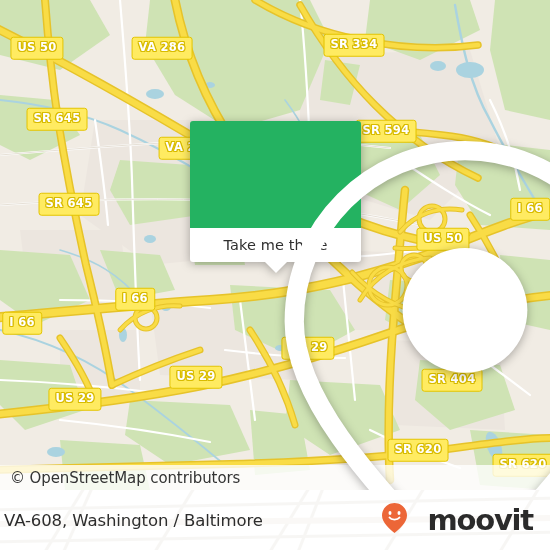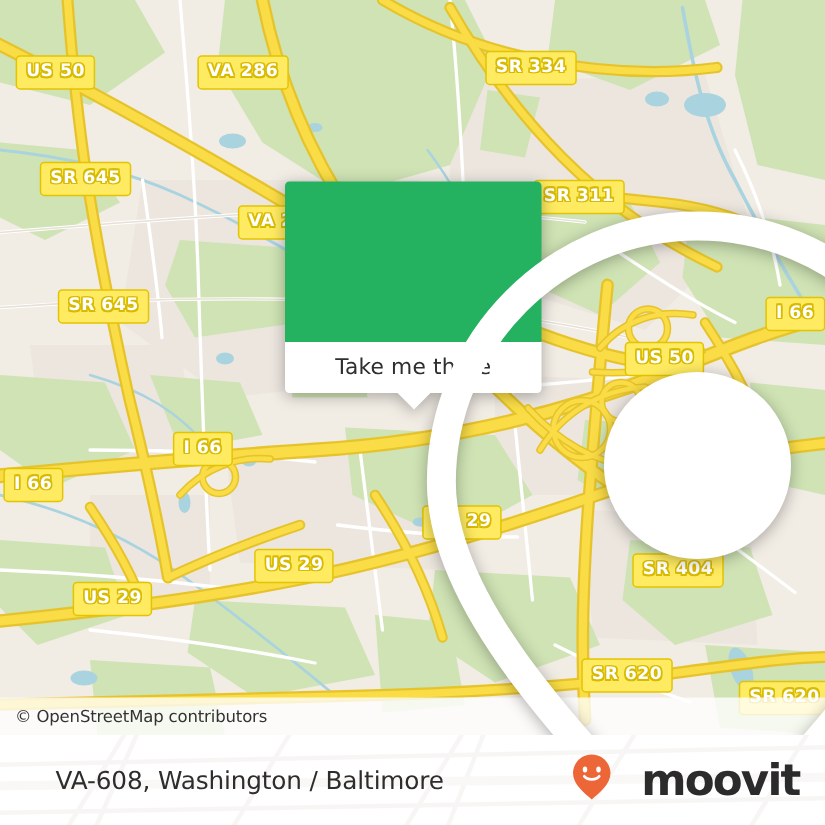--- a/index.html
+++ b/index.html
@@ -66,21 +66,21 @@
     bottom: 0;
     height: 25px;
     width: 100%;
     background: rgba(255,255,255,0.78);
     display: flex;
     align-items: center;
     z-index: 9;
   }
   #attribution span {
     font-family: "DejaVu Sans", sans-serif;
-    font-size: 11px;
+    font-size: 15px;
     color: #333333;
     padding-left: 10px;
     letter-spacing: -0.1px;
   }
 
   
   #popup {
     position: absolute;
     left: 190px;
     top: 121px;
@@ -140,21 +140,21 @@
     width: 550px;
     height: 80px;
     opacity: 0.32;
   }
   #footer-inner {
     position: relative;
     height: 60px;
     display: flex;
     align-items: center;
     justify-content: space-between;
-    padding: 0 17px 0 37px;
+    padding: 0 17px 0 4px;
     box-sizing: border-box;
     text-align: right;
   }
   #footer-title {
     font-family: "DejaVu Sans", sans-serif;
     font-size: 16.5px;
     color: #2d2d2d;
     letter-spacing: -0.1px;
     white-space: nowrap;
   }
@@ -337,21 +337,21 @@
           <path d="M120 330 C136 312, 158 304, 180 306"></path>
         </g>
       </g>
     </svg>
 
     <div id="shields">
         <div class="shield" style="left: 37px; top: 48px;">US 50</div>
         <div class="shield" style="left: 162px; top: 48px;">VA 286</div>
         <div class="shield" style="left: 354px; top: 45px;">SR 334</div>
         <div class="shield" style="left: 57px; top: 119px;">SR 645</div>
-        <div class="shield" style="left: 386px; top: 131px;">SR 311</div>
+        <div class="shield" style="left: 386px; top: 131px;">SR 594</div>
         <div class="shield" style="left: 189px; top: 148px;">VA 286</div>
         <div class="shield" style="left: 69px; top: 204px;">SR 645</div>
         <div class="shield" style="left: 530px; top: 209px;">I 66</div>
         <div class="shield" style="left: 443px; top: 239px;">US 50</div>
         <div class="shield" style="left: 135px; top: 299px;">I 66</div>
         <div class="shield" style="left: 22px; top: 323px;">I 66</div>
         <div class="shield" style="left: 497px; top: 313px;">US 29</div>
         <div class="shield" style="left: 308px; top: 348px;">US 29</div>
         <div class="shield" style="left: 196px; top: 377px;">US 29</div>
         <div class="shield" style="left: 452px; top: 380px;">SR 404</div>

